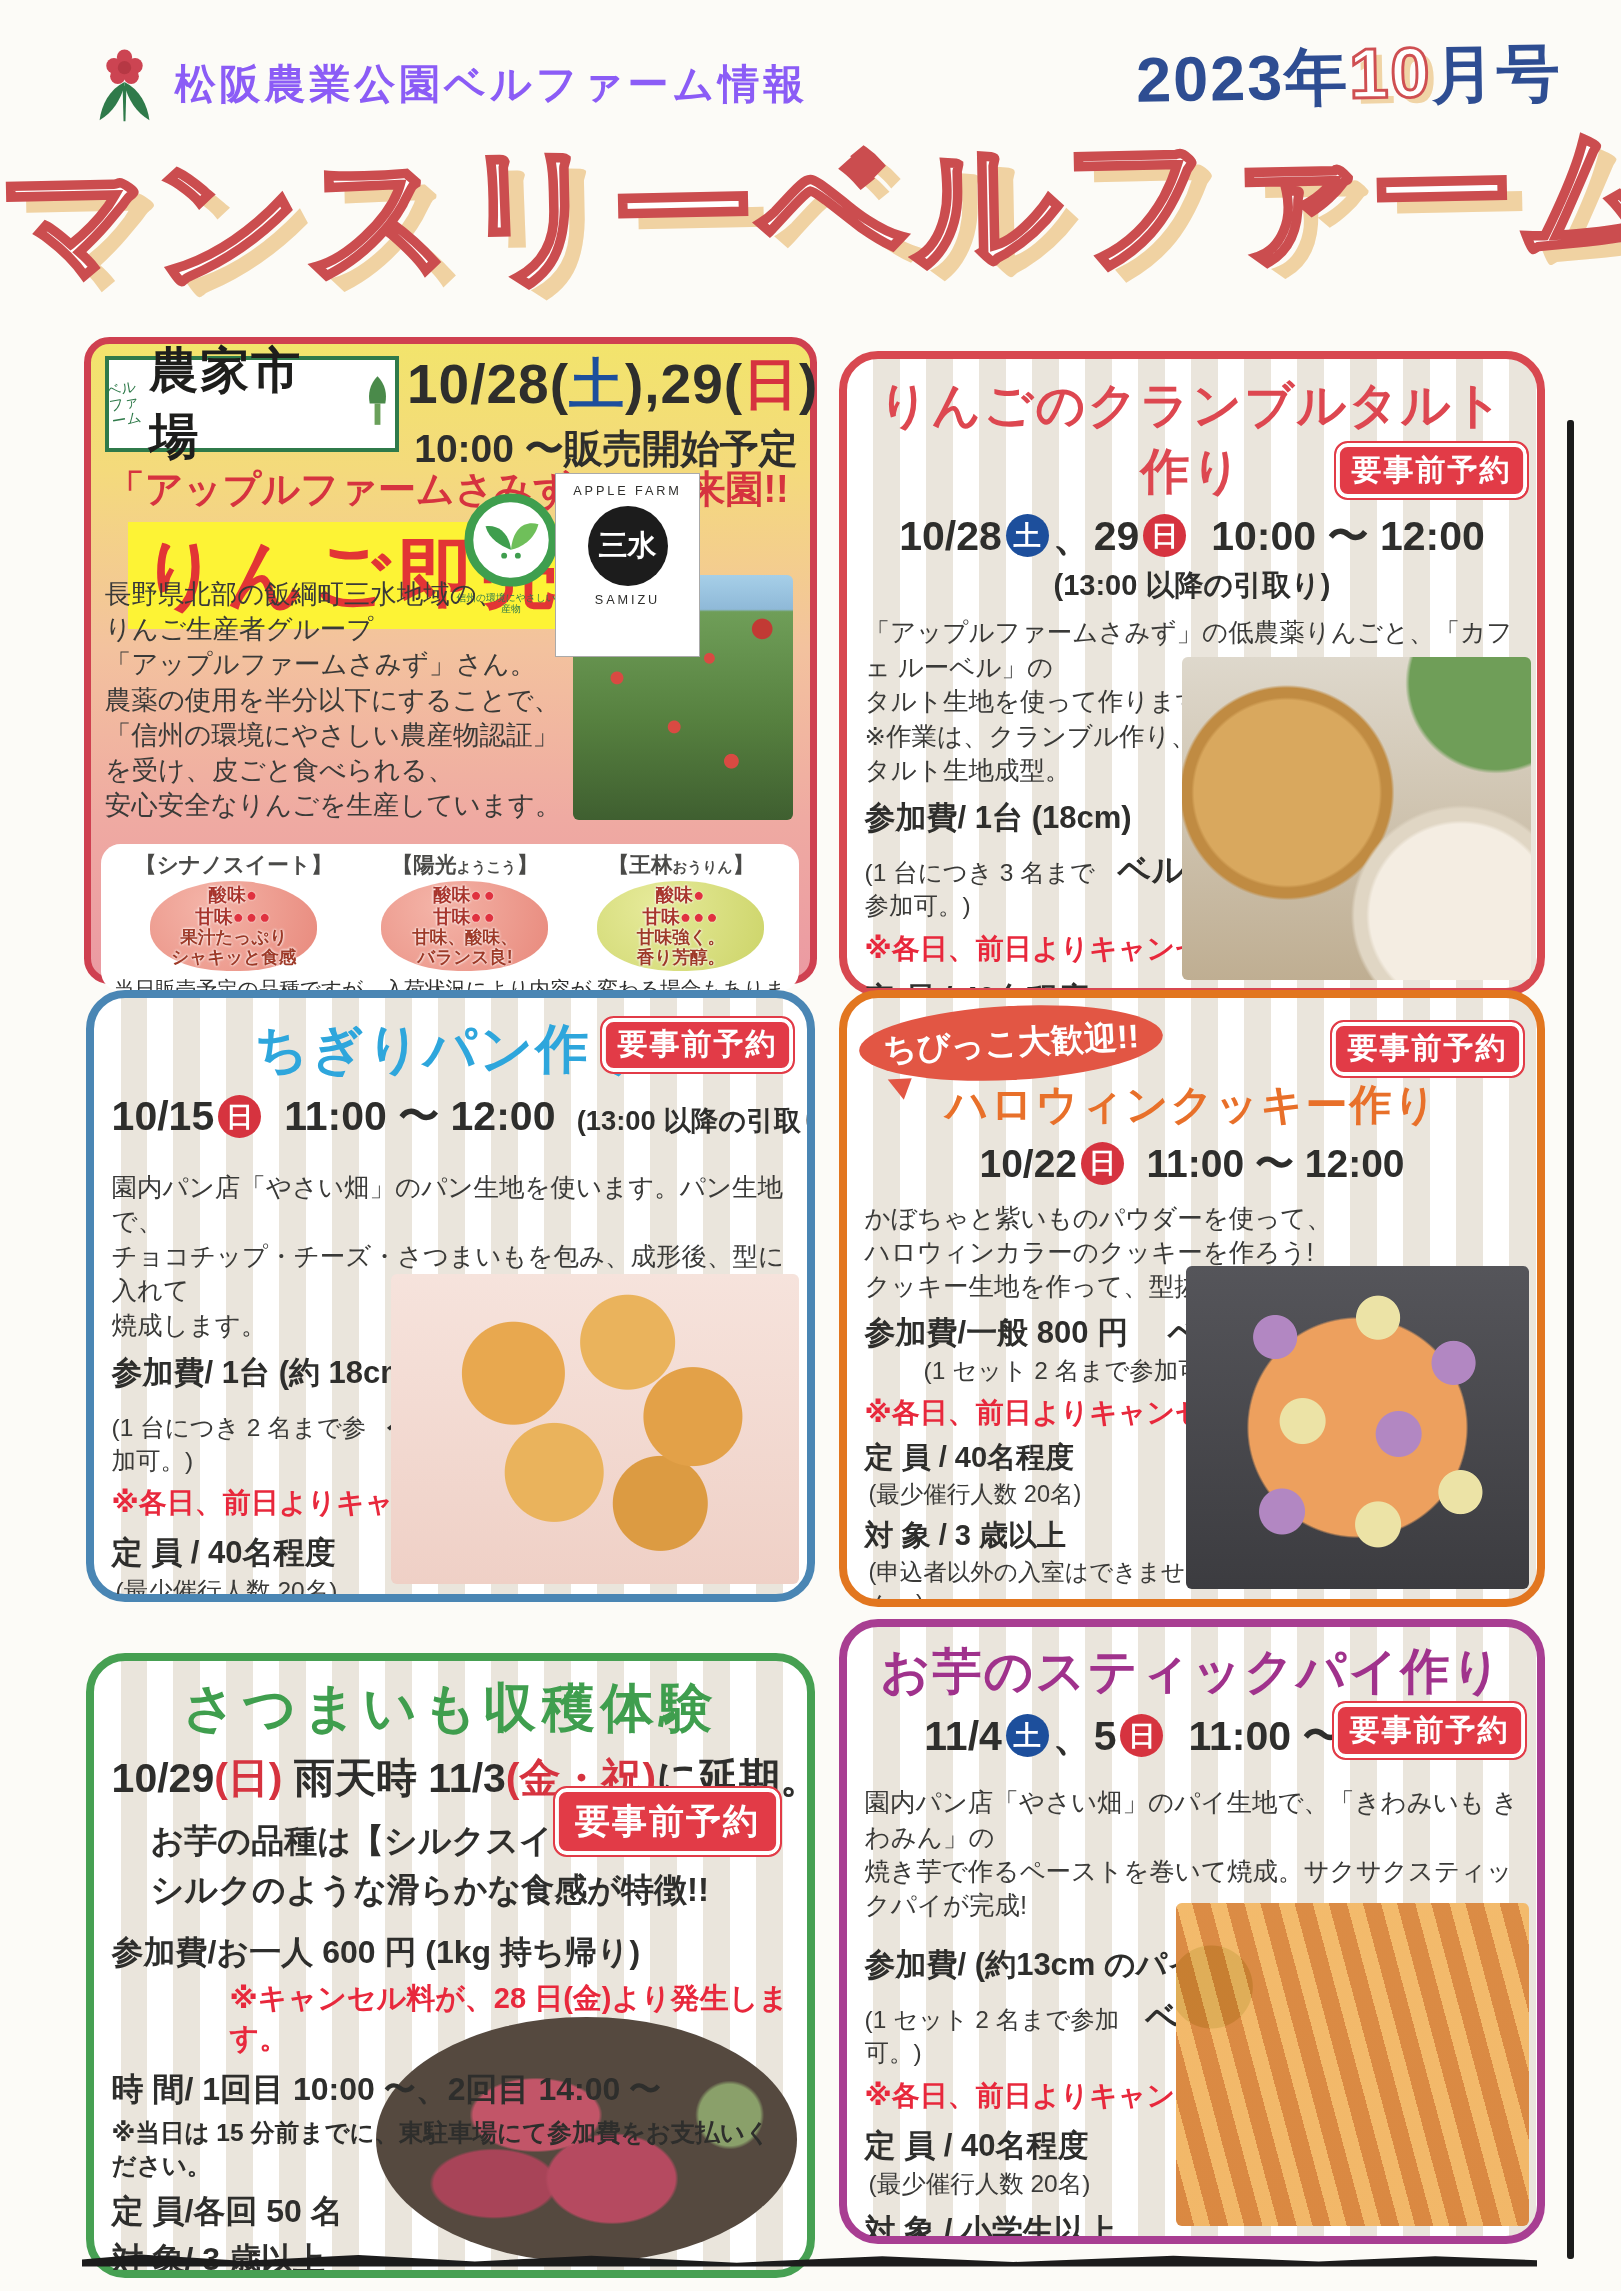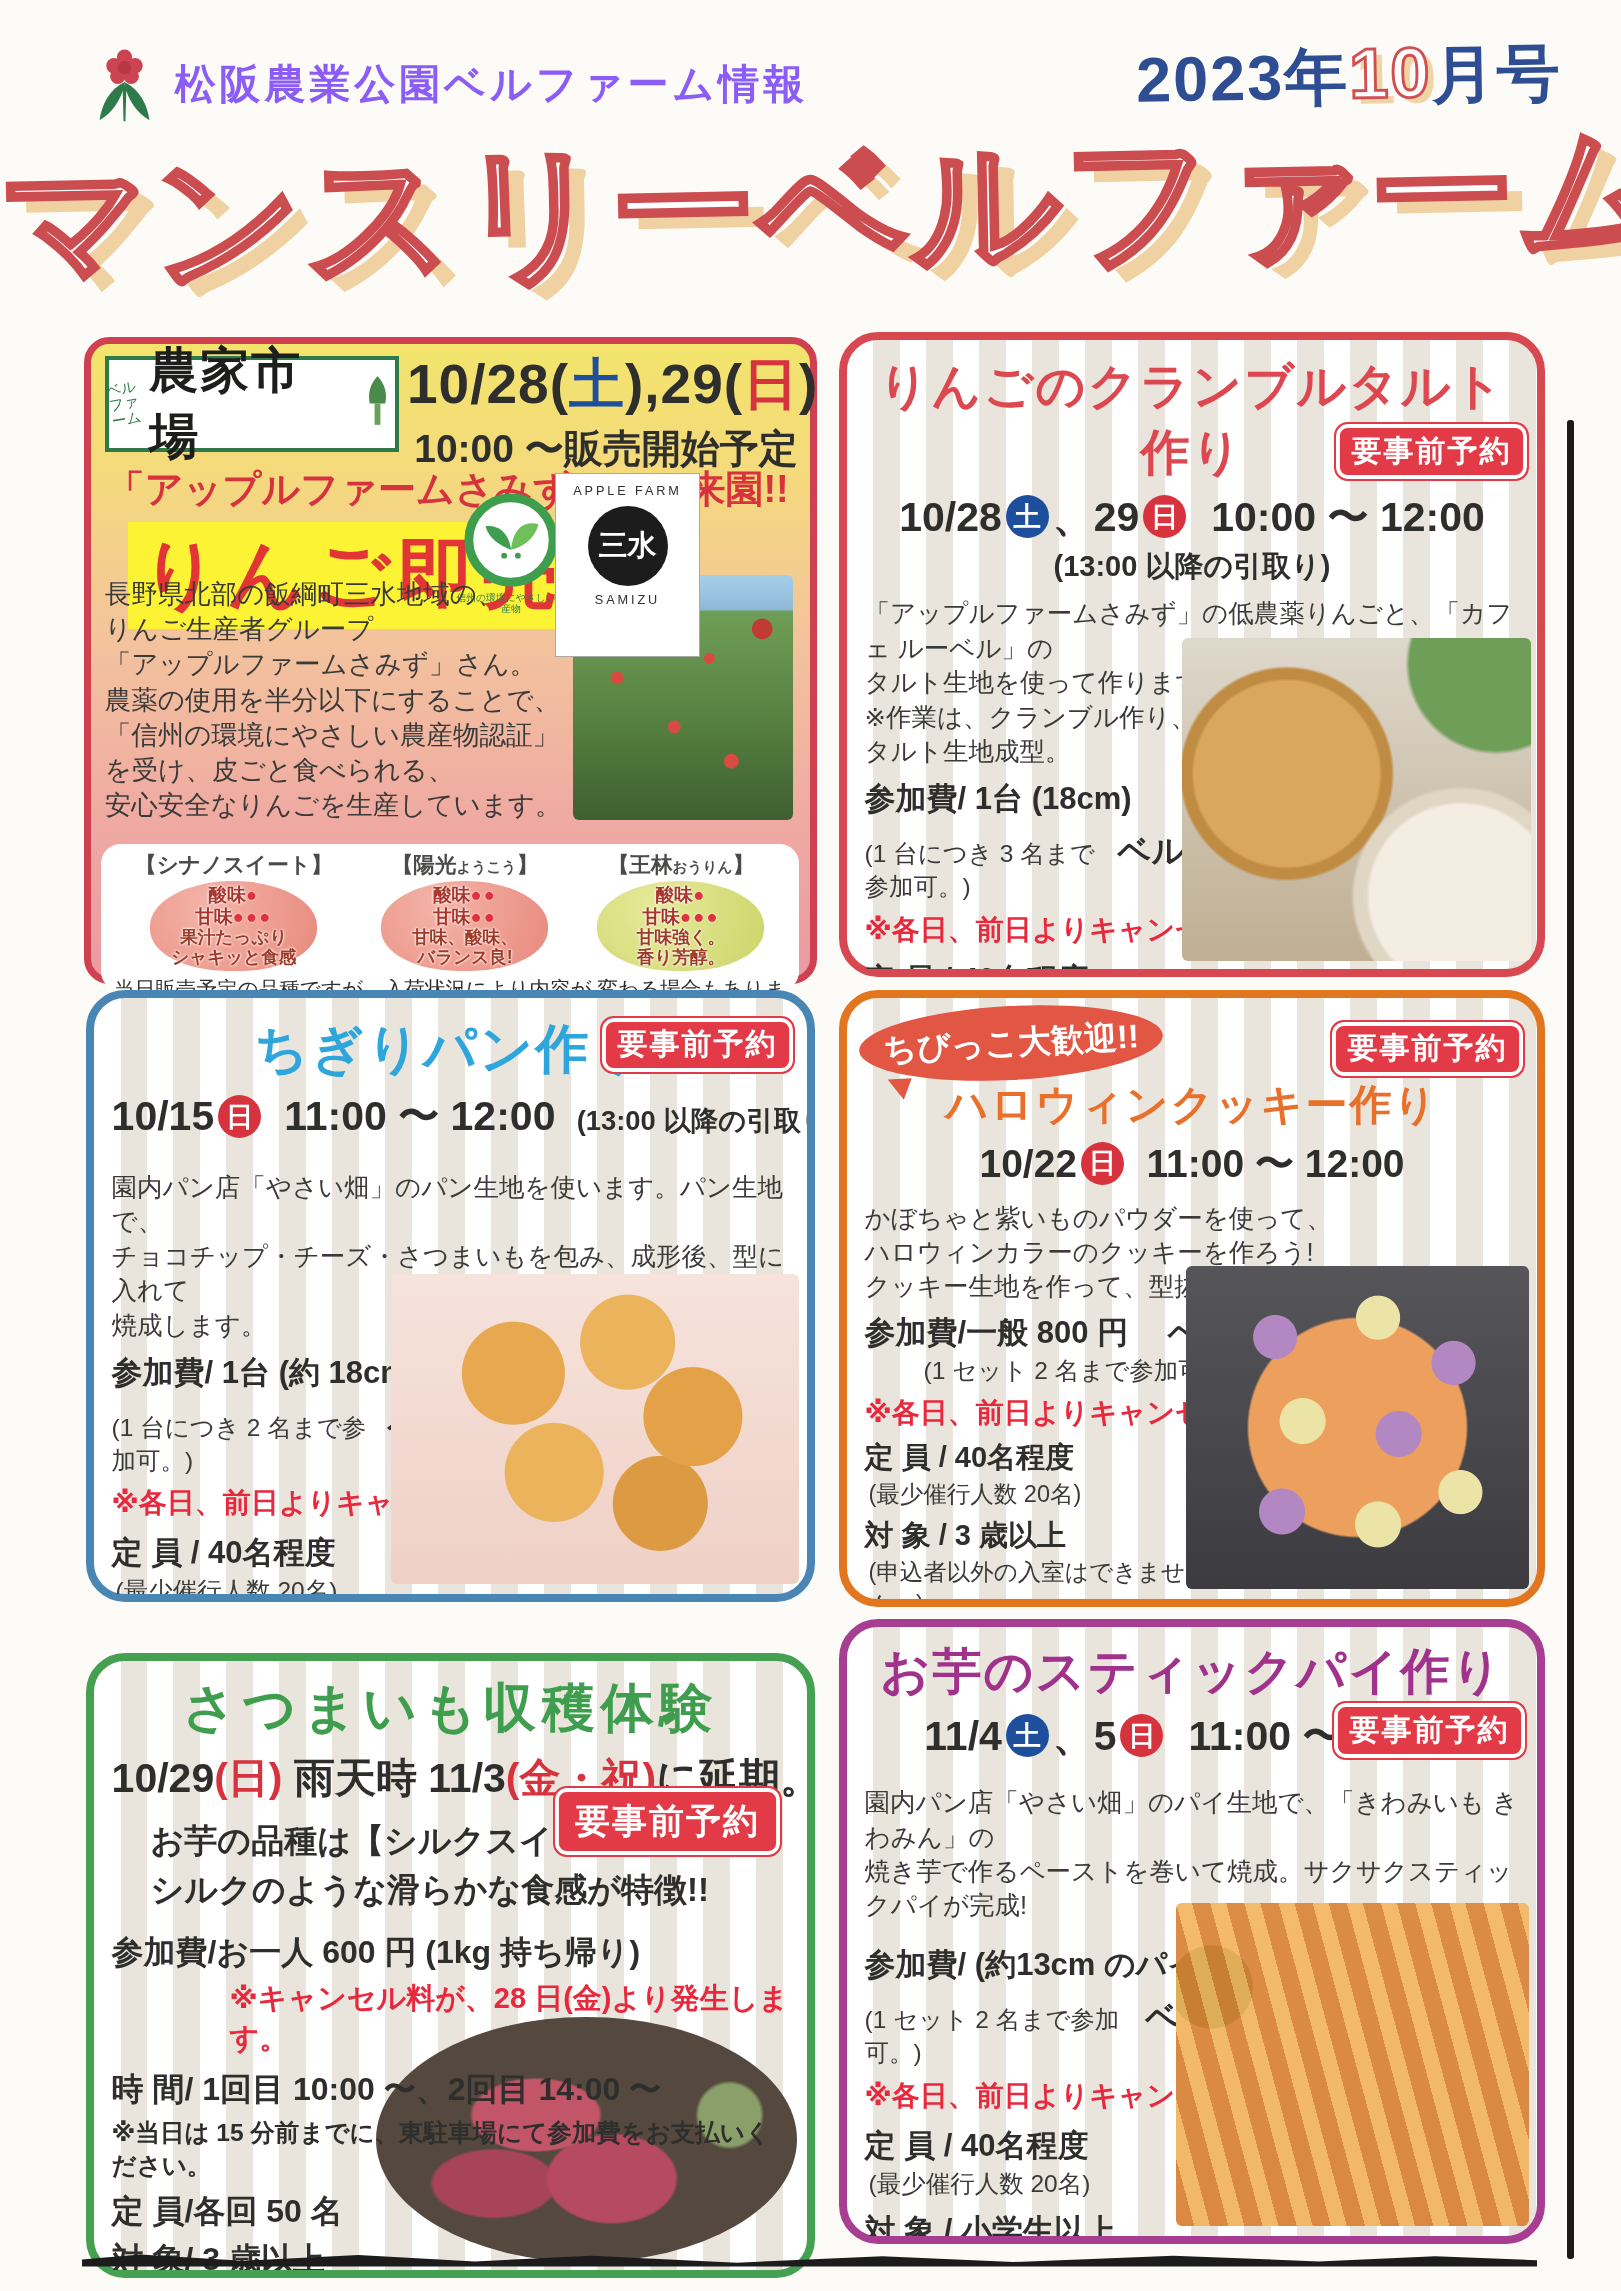--- a/index.html
+++ b/index.html
@@ -75,21 +75,21 @@
   .apple-blob{width:167px;height:90px;border-radius:50% 50% 46% 46%;margin:2px auto 0;
       background:radial-gradient(circle at 35% 28%,#f4b4a8,#e8897c);display:flex;flex-direction:column;
       align-items:center;justify-content:center;line-height:1.15;}
   .apple-blob.green{background:radial-gradient(circle at 35% 28%,#e6ea9a,#ccd468);}
   .vrow{white-space:nowrap;}
   .vlabel{color:#a8342c;font-weight:900;font-size:18.6px;text-shadow:0 0 2.9px #fff,0 0 2.9px #fff;}
   .vdots{color:#e0313f;font-size:18.6px;letter-spacing:2px;text-shadow:0 0 2px #fff;}
   .vdesc{color:#9e3a28;font-weight:900;font-size:17.6px;text-shadow:0 0 2.9px #fff,0 0 2.9px #fff;}
   .vnote{text-align:center;font-size:20.6px;color:#2e2e2c;margin-top:3.9px;}
   
-  #card-tart{left:839px;top:332px;width:706px;height:645px;border:8.8px solid #d84850;border-radius:39px;}
+  #card-tart{left:839px;top:351px;width:706px;height:645px;border:8.8px solid #d84850;border-radius:39px;}
   #card-tart .ktitle{font-size:49px;color:#dd4750;margin-top:5.9px;}
   .tart-photo{right:5.9px;bottom:7.8px;width:349px;height:323px;
       background:radial-gradient(circle at 80% 80%,#f4ede2 0 24%,#e0d6c4 25% 28%,transparent 29%),
                  radial-gradient(circle at 30% 42%,#d9a85e 0 30%,#c08b42 31% 34%,transparent 35%),
                  radial-gradient(circle at 90% 8%,#6f9e58 0 20%,transparent 21%),
                  linear-gradient(180deg,#ded8cc,#bfae92);}
   
   #card-pan{left:86px;top:990px;width:729px;height:612px;border:8.8px solid #4a86b4;border-radius:39px;}
   #card-pan .ktitle{font-size:53px;color:#2ea6dc;margin-top:7.8px;}
   .pan-photo{right:7.8px;bottom:9.8px;width:408px;height:310px;

